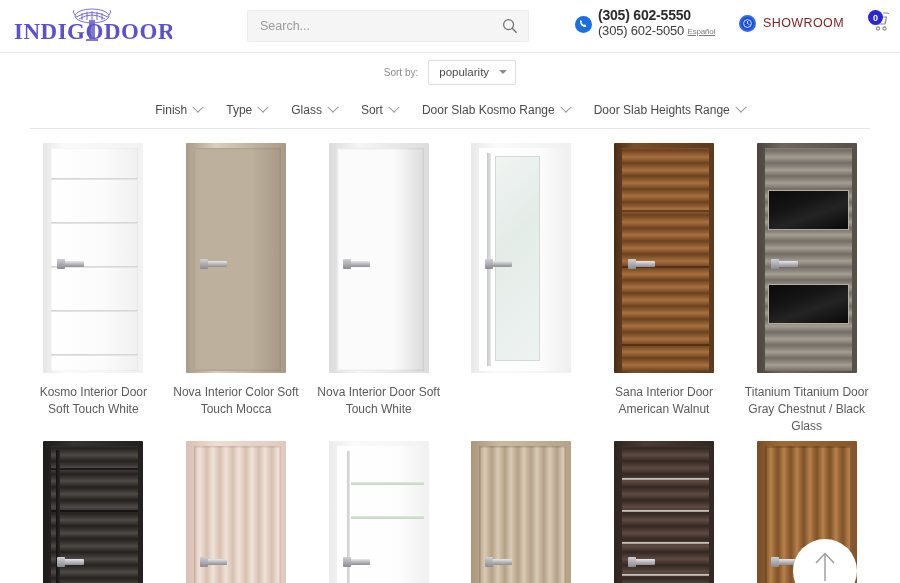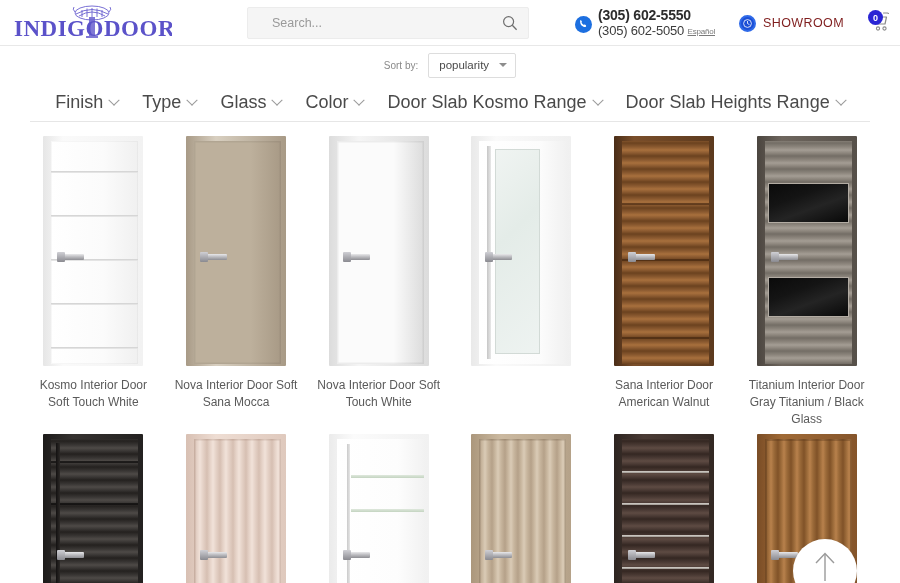--- a/index.html
+++ b/index.html
@@ -5,42 +5,42 @@
   * { box-sizing: border-box; margin: 0; padding: 0; }
   html, body {
     width: 900px; height: 583px;
     background: #ffffff;
     font-family: "Liberation Sans", sans-serif;
     overflow: hidden;
   }
 
   
   .header {
-    height: 46px;
+    height: 53px;
     display: flex;
     align-items: center;
     border-bottom: 1px solid #e8e8e8;
     position: relative;
   }
   .logo {
     margin-left: 12px;
     width: 160px; height: 40px;
     position: relative;
     display: flex; align-items: flex-end;
   }
   .logo svg { display:block; }
 
   .search-wrap {
     margin-left: 75px;
     width: 282px; height: 32px;
     background: #f5f5f5;
     border: 1px solid #ececec;
     border-radius: 2px;
     display: flex; align-items: center;
-    padding: 0 10px 0 24px;
+    padding: 0 10px 0 12px;
   }
   .search-input {
     flex: 1;
     border: none; outline: none; background: transparent;
     font-family: "Liberation Sans", sans-serif;
     font-size: 12.5px; color: #666;
   }
   .search-input::placeholder { color: #9a9a9a; }
   .search-icon { width: 16px; height: 16px; flex: 0 0 16px; }
 
@@ -101,21 +101,21 @@
   
   .filterbar {
     height: 38px;
     margin: 0 30px;
     border-bottom: 1px solid #e6e6e6;
     display: flex; align-items: center; justify-content: center;
     gap: 24px;
   }
   .filter-item {
     display: flex; align-items: center; gap: 7px;
-    font-size: 18px; color: #4a4a4a;
+    font-size: 12px; color: #4a4a4a;
     cursor: pointer;
   }
   .chev {
     width: 8px; height: 8px;
     border-right: 1.3px solid #9a9a9a;
     border-bottom: 1.3px solid #9a9a9a;
     transform: rotate(45deg) translate(-2px,-2px);
   }
 
   
@@ -265,21 +265,21 @@
     </div>
     <div class="filter-item">
       <span>Type</span>
       <span class="chev"></span>
     </div>
     <div class="filter-item">
       <span>Glass</span>
       <span class="chev"></span>
     </div>
     <div class="filter-item">
-      <span>Color</span>
+      <span>Sort</span>
       <span class="chev"></span>
     </div>
     <div class="filter-item">
       <span>Door Slab Kosmo Range</span>
       <span class="chev"></span>
     </div>
     <div class="filter-item">
       <span>Door Slab Heights Range</span>
       <span class="chev"></span>
     </div>
@@ -302,21 +302,21 @@
       <div class="card-title">Kosmo Interior Door Soft Touch White</div>
     </div>
     <div class="card">
       <div class="door-frame">
         <div class="jamb" style="background: linear-gradient(90deg, rgb(168, 154, 134), rgb(216, 207, 192) 30%, rgb(168, 154, 134));">
           <div class="slab" style="background: linear-gradient(90deg, rgb(189, 176, 156), rgb(189, 176, 156) 65%, rgb(168, 154, 134)); box-shadow: rgba(0, 0, 0, 0.06) 0px 0px 0px 1.5px inset;">
             <div class="handle"></div>
           </div>
         </div>
       </div>
-      <div class="card-title">Nova Interior Door Soft Sana Mocca</div>
+      <div class="card-title">Nova Interior Color Soft Touch Mocca</div>
     </div>
     <div class="card">
       <div class="door-frame">
         <div class="jamb" style="background: linear-gradient(90deg, rgb(220, 220, 220), rgb(245, 245, 245) 30%, rgb(220, 220, 220));">
           <div class="slab" style="background: linear-gradient(90deg, rgb(251, 251, 251), rgb(251, 251, 251) 65%, rgb(220, 220, 220)); box-shadow: rgba(0, 0, 0, 0.06) 0px 0px 0px 1.5px inset;">
             <div class="handle"></div>
           </div>
         </div>
       </div>
       <div class="card-title">Nova Interior Door Soft Touch White</div>
@@ -348,21 +348,21 @@
     <div class="card">
       <div class="door-frame">
         <div class="jamb" style="background: linear-gradient(90deg, rgb(75, 69, 63), rgb(110, 102, 94) 25%, rgb(86, 80, 73));">
           <div class="slab" style="background: repeating-linear-gradient(0deg, rgb(115, 109, 101) 0px, rgb(141, 134, 125) 3px, rgb(164, 157, 148) 6px, rgb(141, 134, 125) 9px, rgb(115, 109, 101) 13px), linear-gradient(rgb(164, 157, 148), rgb(141, 134, 125) 40%, rgb(115, 109, 101));">
             <div class="glasspane" style="left: 3px; right: 3px; top: 42px; height: 40px; background: linear-gradient(160deg, rgb(10, 10, 10), rgb(20, 20, 20) 35%, rgb(36, 36, 36) 60%, rgb(7, 7, 7)); box-shadow: rgb(179, 172, 163) 0px 0px 0px 1px inset;"></div>
             <div class="glasspane" style="left: 3px; right: 3px; top: 136px; height: 40px; background: linear-gradient(160deg, rgb(10, 10, 10), rgb(20, 20, 20) 35%, rgb(36, 36, 36) 60%, rgb(7, 7, 7)); box-shadow: rgb(179, 172, 163) 0px 0px 0px 1px inset;"></div>
             <div class="handle"></div>
           </div>
         </div>
       </div>
-      <div class="card-title">Titanium Interior Door Gray Titanium / Black Glass</div>
+      <div class="card-title">Titanium Titanium Door Gray Chestnut / Black Glass</div>
     </div>
     <div class="card">
       <div class="door-frame">
         <div class="jamb" style="background: linear-gradient(90deg, rgb(29, 27, 26), rgb(53, 50, 48) 30%, rgb(35, 33, 32));">
           <div class="slab" style="background: repeating-linear-gradient(0deg, rgb(36, 33, 31) 0px, rgb(57, 54, 52) 3px, rgb(78, 74, 71) 6px, rgb(57, 54, 52) 9px, rgb(36, 33, 31) 13px), linear-gradient(rgb(78, 74, 71), rgb(57, 54, 52) 40%, rgb(36, 33, 31));">
             <div style="position: absolute; left: 5px; top: 4px; bottom: 4px; width: 4px; background: linear-gradient(90deg, rgb(18, 16, 16), rgb(44, 41, 39)); z-index: 5;"></div>
             <div class="groove" style="top: 22px; background: rgba(12, 10, 10, 0.7);"></div>
             <div class="groove" style="top: 64px; background: rgba(12, 10, 10, 0.7);"></div>
             <div class="handle"></div>
           </div>

